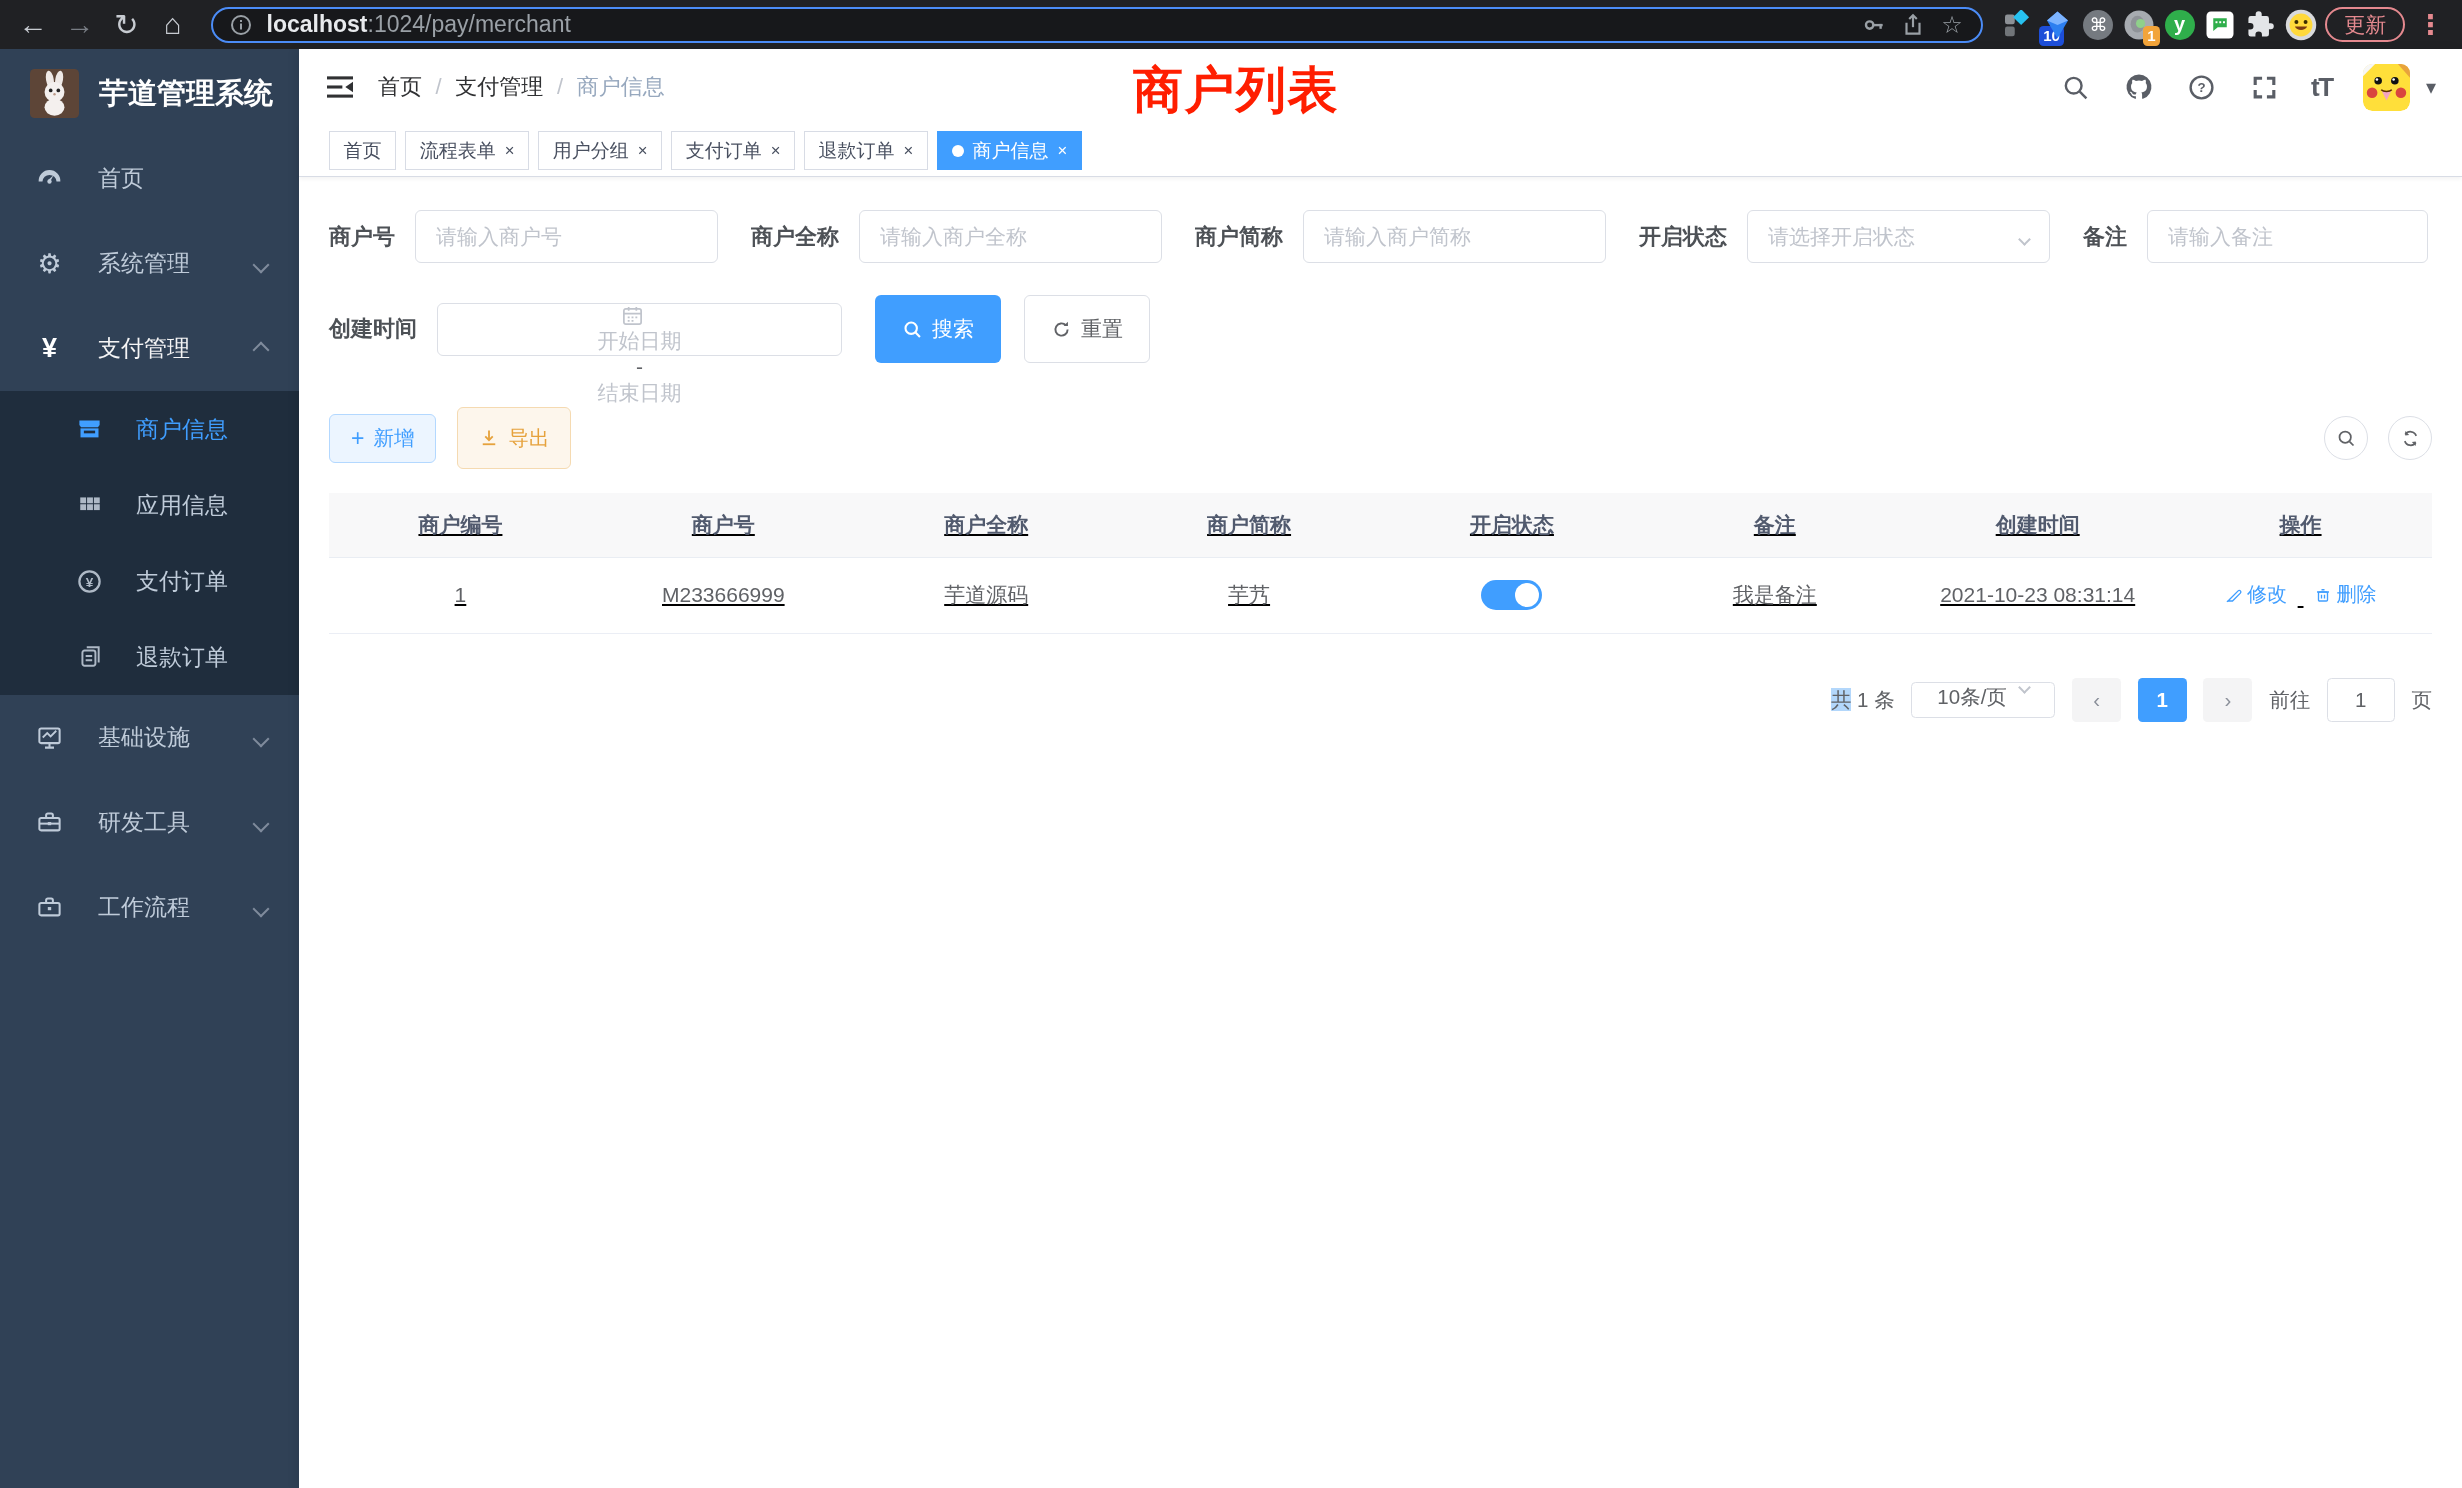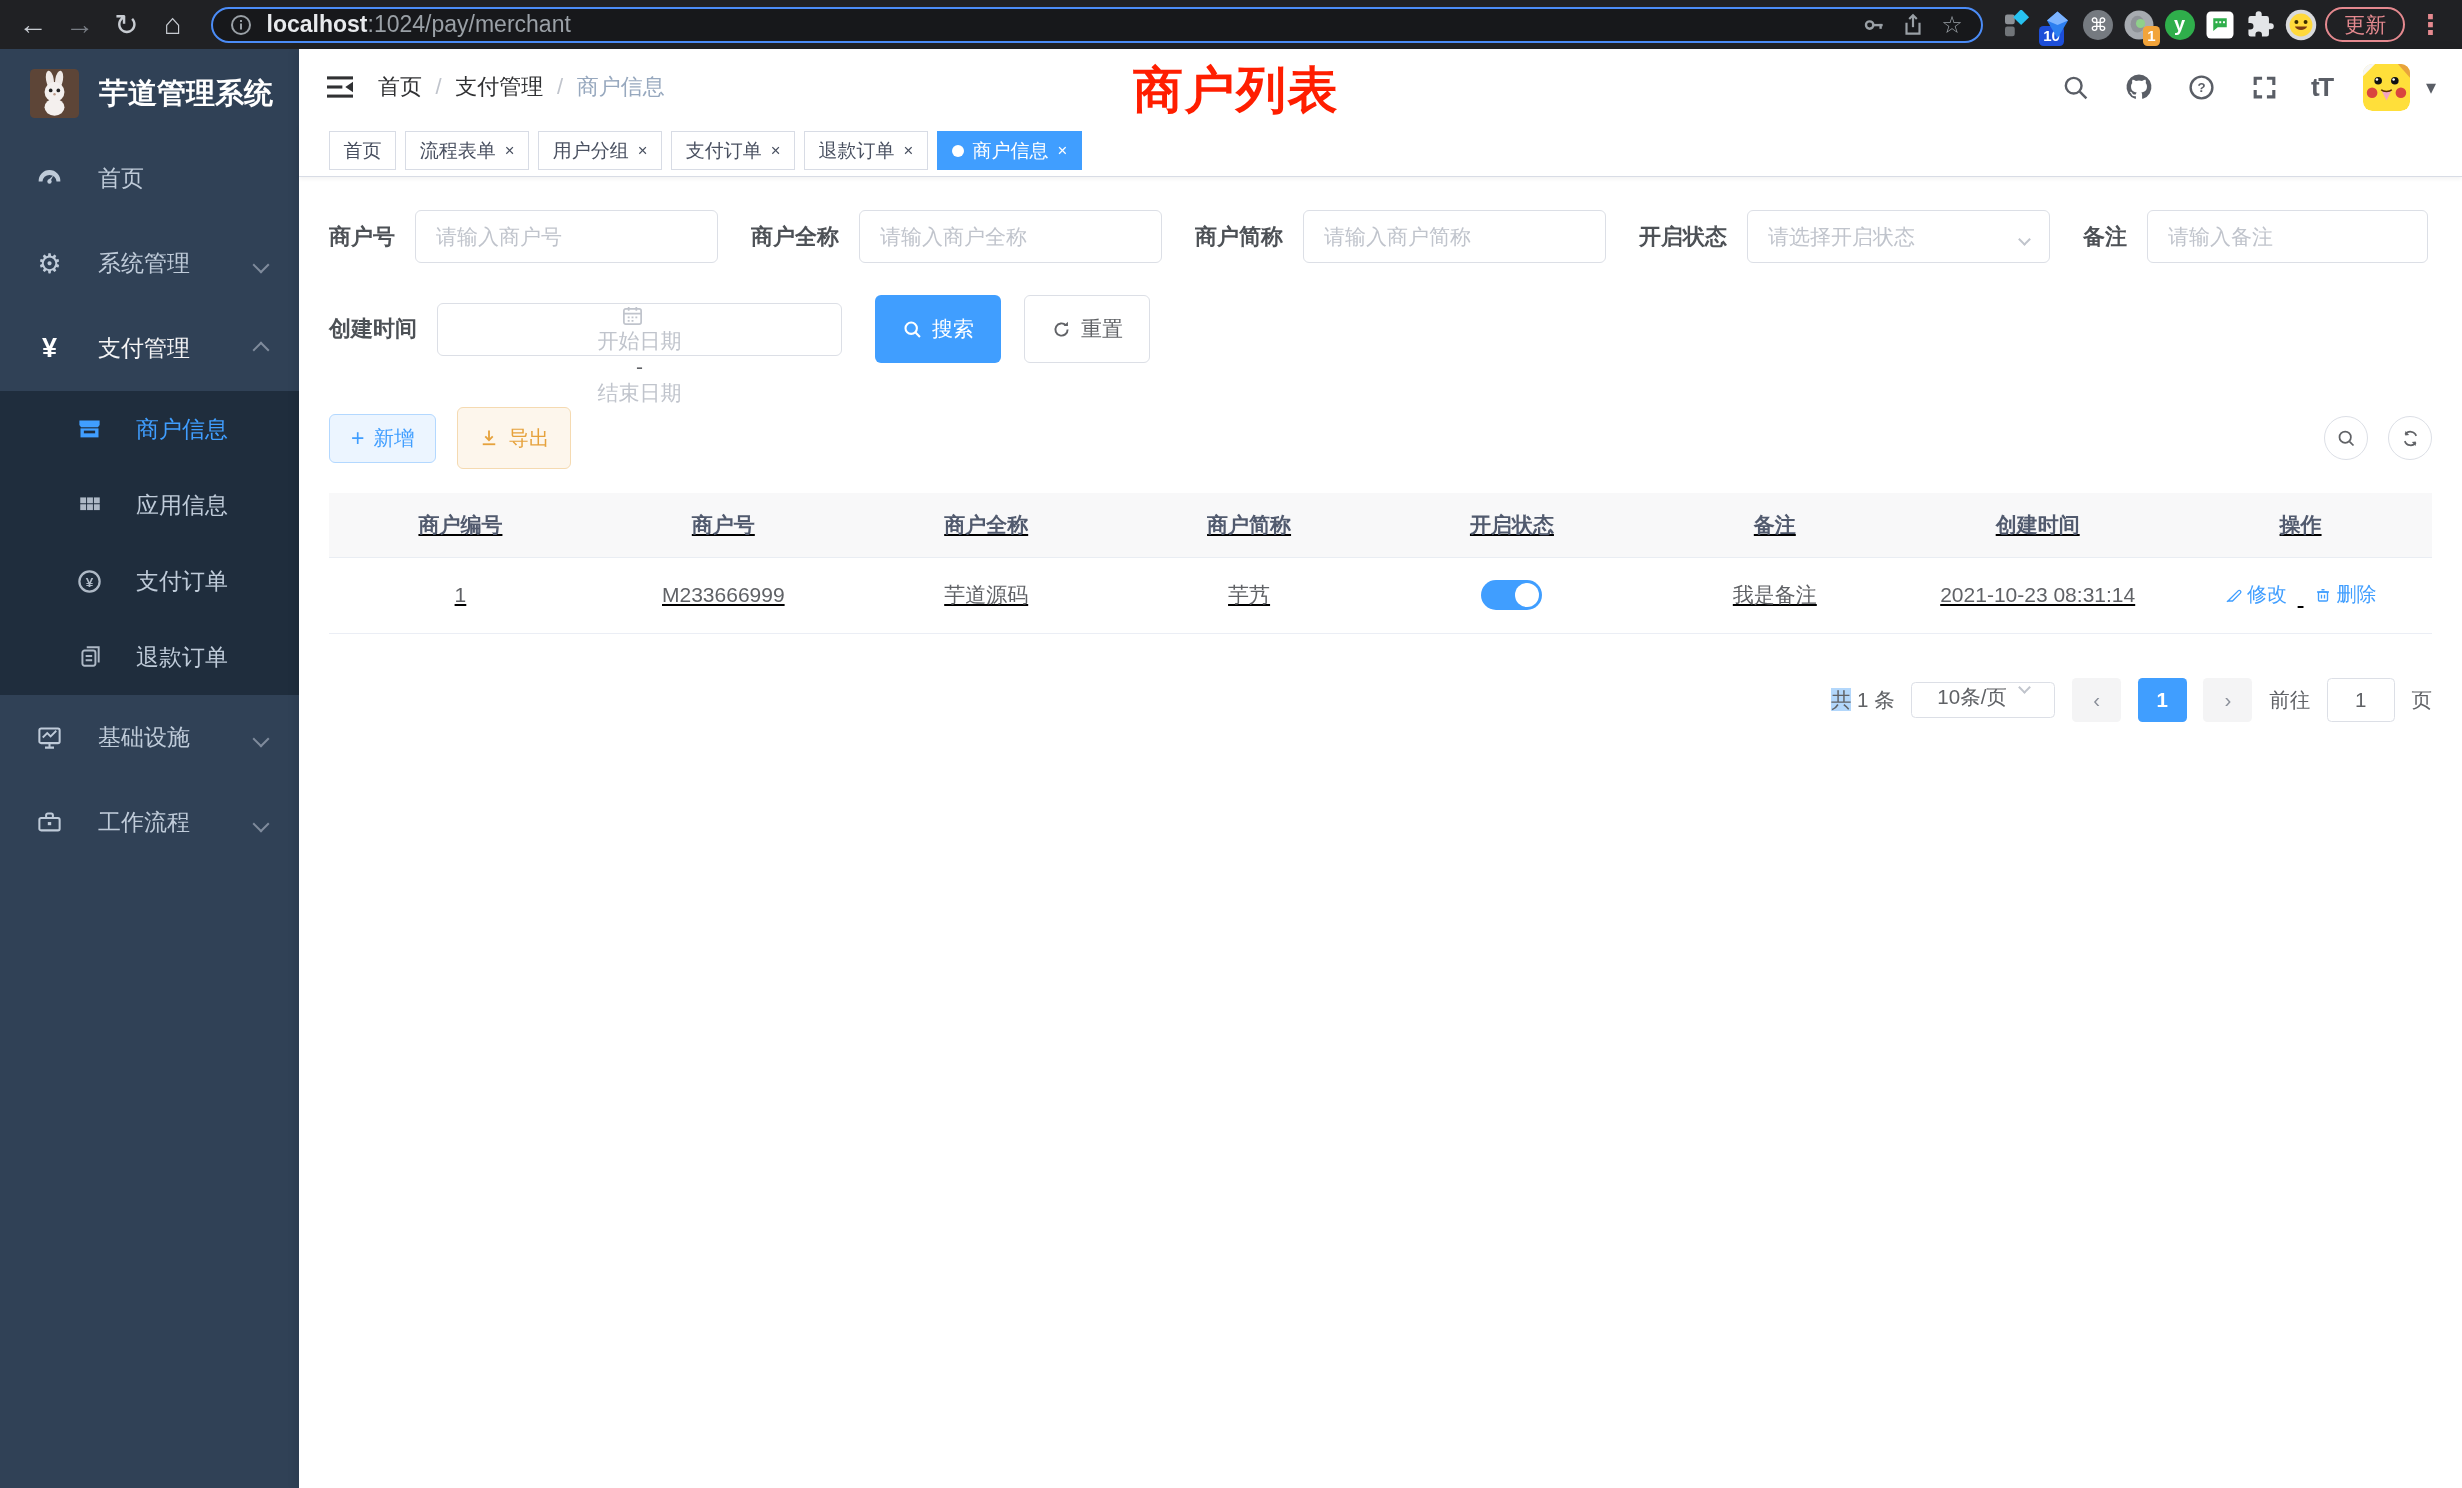--- a/index.html
+++ b/index.html
@@ -282,20 +282,32 @@
 
     <div class="menu-item">
       <span class="mi-icon">
         <svg width="27" height="27" viewBox="0 0 24 24" fill="none" stroke="#bfcbd9" stroke-width="1.8">
             <rect x="3" y="4" width="18" height="13" rx="1.5"></rect>
             <path d="M6 12l4-4 3 3 5-5" stroke-width="1.6"></path>
             <path d="M12 17v3M8 21h8"></path>
           </svg>
       </span>
       <span>基础设施</span>
+      <span class="mi-arrow"><span class="chev down"></span></span>
+    </div>
+    <div class="menu-item">
+      <span class="mi-icon">
+        <svg width="27" height="27" viewBox="0 0 24 24" fill="none" stroke="#bfcbd9" stroke-width="1.8">
+            <rect x="3" y="8" width="18" height="11" rx="1.5"></rect>
+            <path d="M9 8V5.5A1.5 1.5 0 0 1 10.5 4h3A1.5 1.5 0 0 1 15 5.5V8"></path>
+            <path d="M3 13h18"></path>
+            <rect x="10.5" y="11.6" width="3" height="2.8" fill="#bfcbd9" stroke="none"></rect>
+          </svg>
+      </span>
+      <span>研发工具</span>
       <span class="mi-arrow"><span class="chev down"></span></span>
     </div>
     <div class="menu-item">
       <span class="mi-icon">
         <svg width="27" height="27" viewBox="0 0 24 24" fill="none" stroke="#bfcbd9" stroke-width="1.8">
             <rect x="3" y="8" width="18" height="11" rx="1.5"></rect>
             <path d="M9 8V5.5A1.5 1.5 0 0 1 10.5 4h3A1.5 1.5 0 0 1 15 5.5V8"></path>
             <rect x="10.5" y="11.6" width="3" height="2.8" fill="#bfcbd9" stroke="none"></rect>
           </svg>
       </span>

